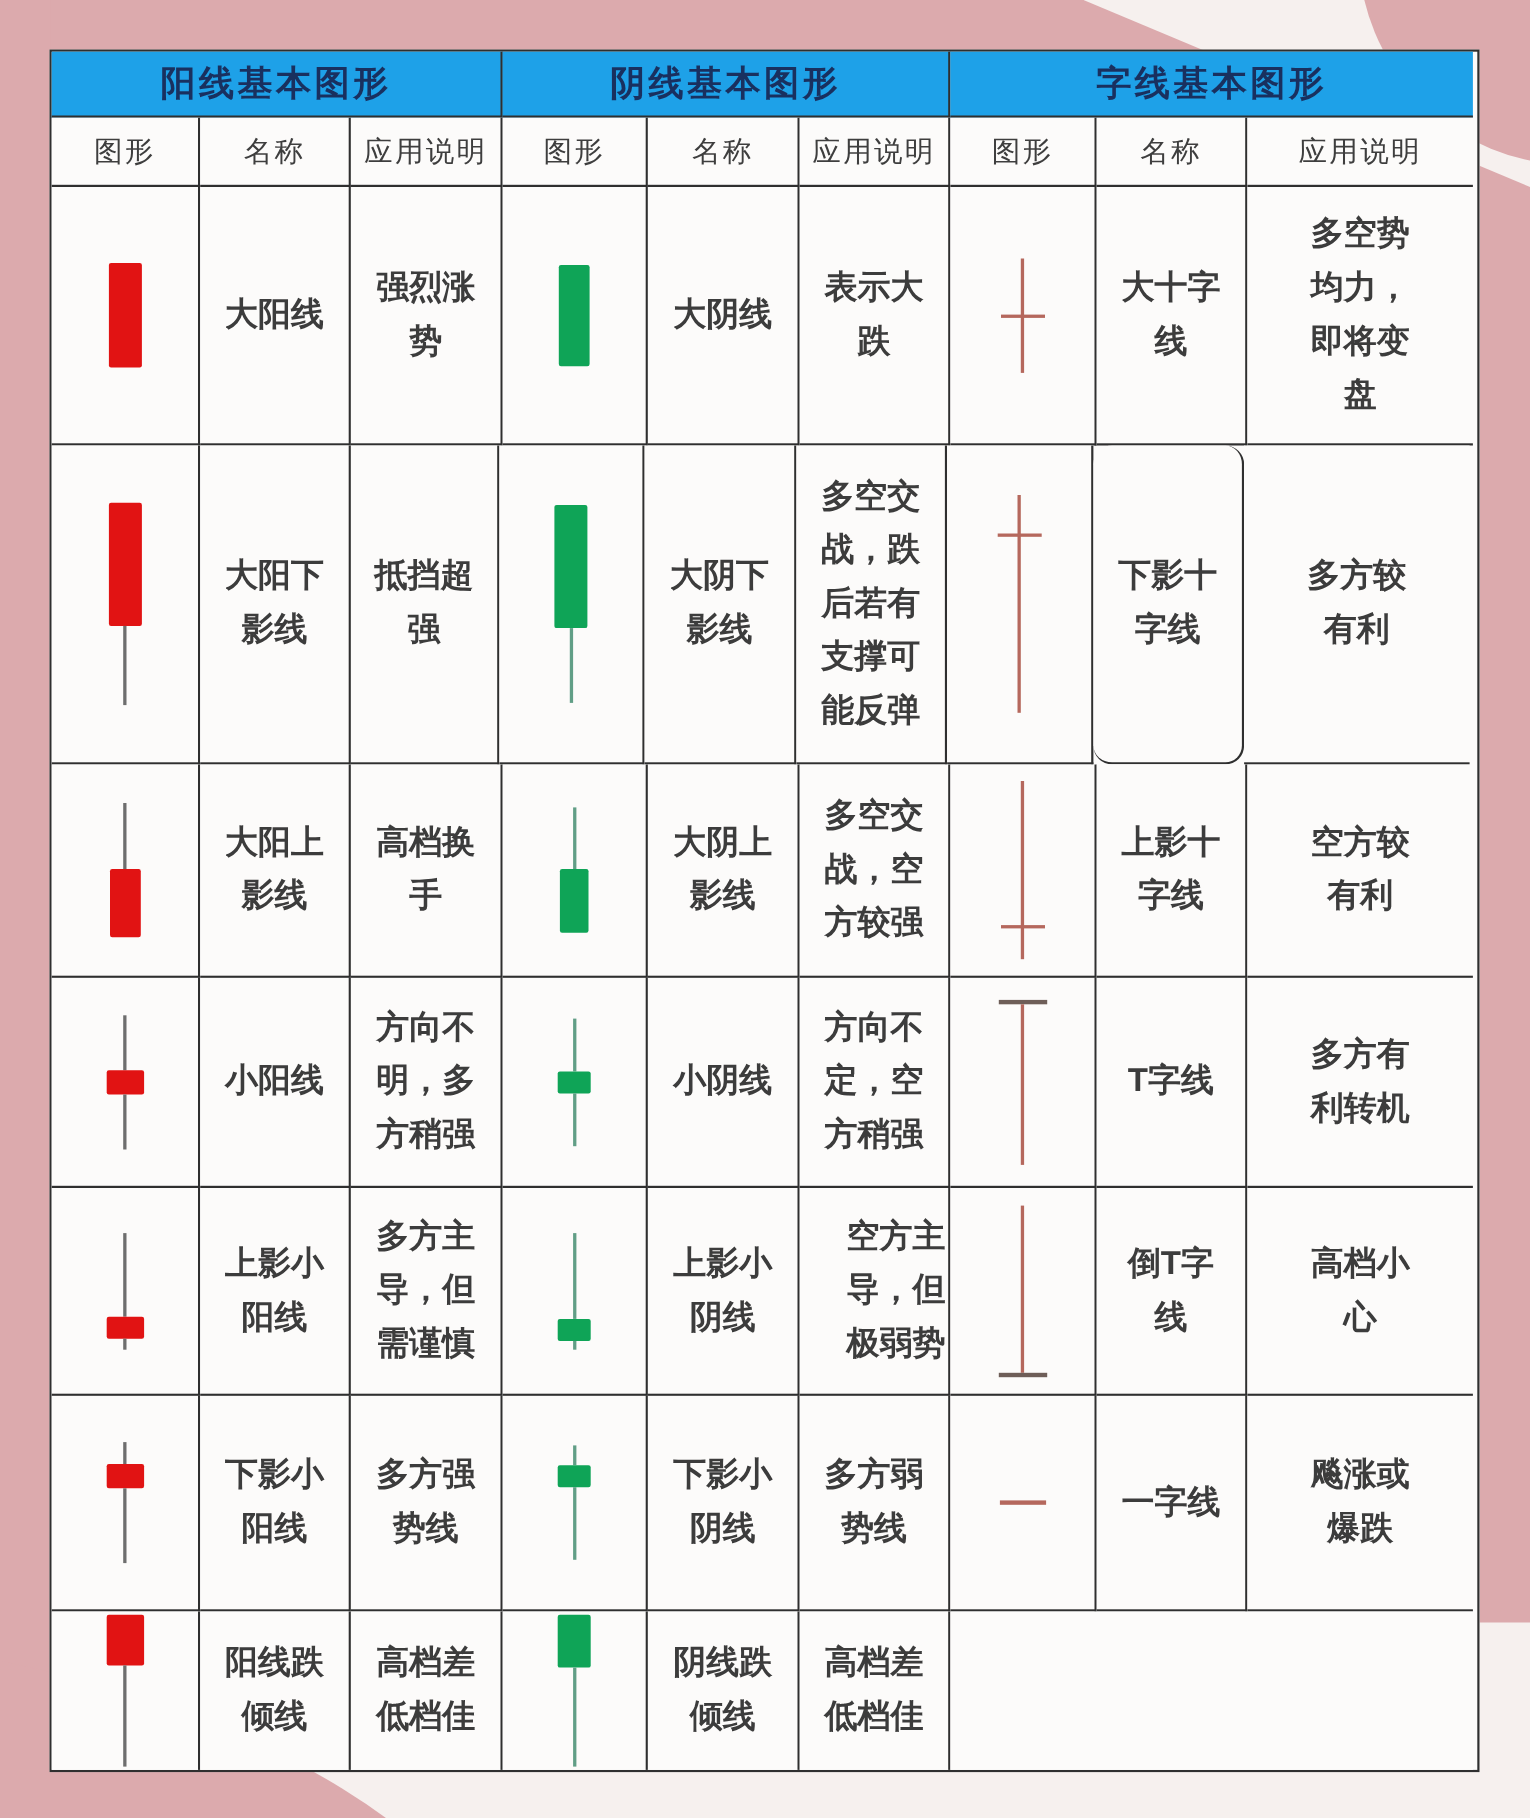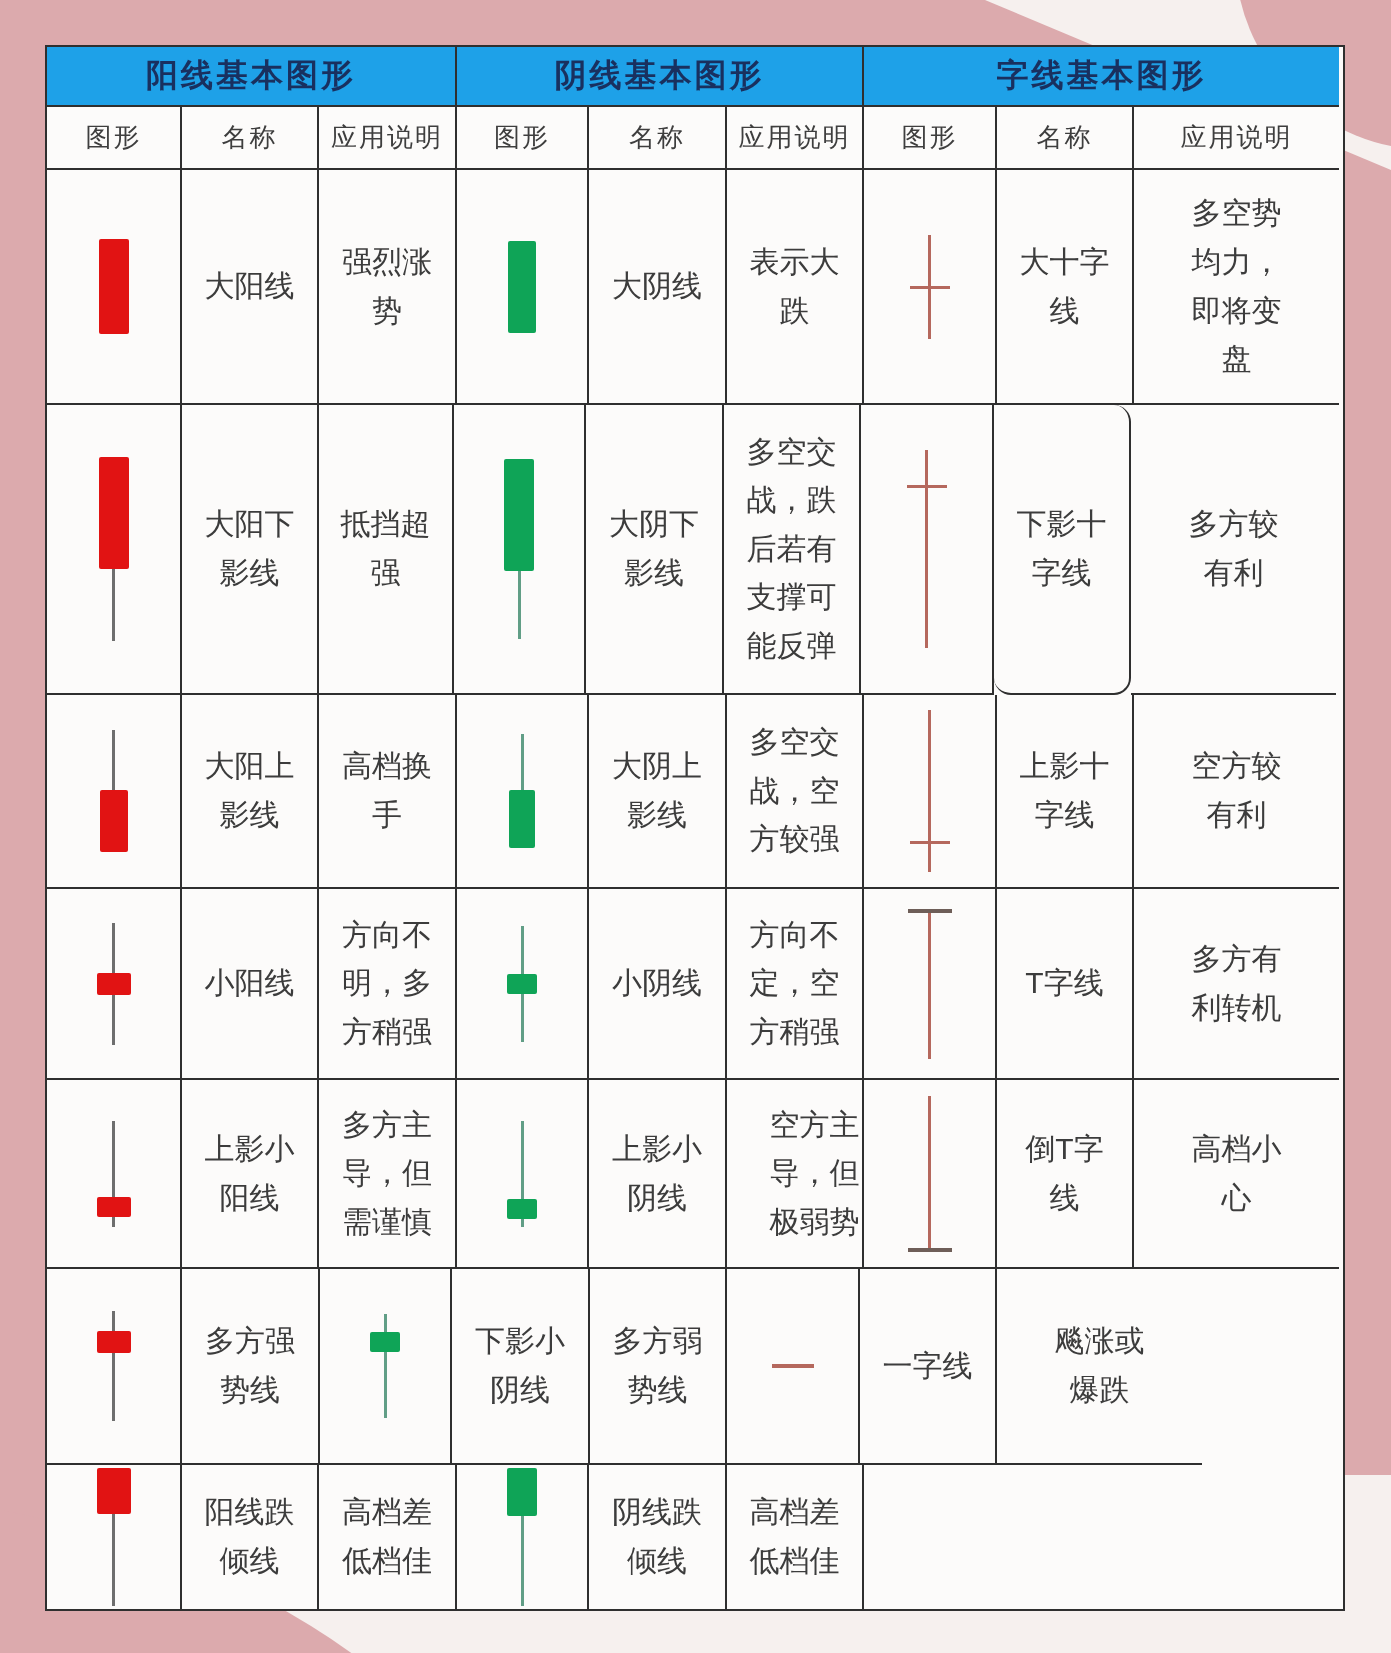--- a/index.html
+++ b/index.html
@@ -15,21 +15,21 @@
   .blob-bl{position:absolute;left:-340px;top:1480px;width:830px;height:420px;background:#dcaaad;
            border-radius:0 95% 0 0;}
   .ktable{position:absolute;left:45px;top:45px;width:1296px;border:2px solid #2f2f2f;background:#fcfbfa;}
   .trow{display:flex;width:100%;}
   .cell{box-sizing:border-box;border-right:2px solid #2f2f2f;border-bottom:2px solid #2f2f2f;
         display:flex;align-items:center;justify-content:center;overflow:hidden;background:#fcfbfa;}
   .cell.last{border-right:none;}
   .cell.nobot{border-bottom:none;}
   .hcell{font-size:32px;font-weight:700;letter-spacing:3px;}
   .shcell{font-size:26px;color:#3e3e3e;letter-spacing:2px;font-weight:500;}
-  .txt{font-size:30px;color:#3c3c3c;font-weight:400;}
+  .txt{font-size:30px;color:#3c3c3c;font-weight:700;}
   .wrap3{display:block;width:3.25em;margin:0 auto;text-align:center;line-height:1.62;
          word-break:break-all;line-break:loose;}
   .figcol{display:flex;flex-direction:column;align-items:center;}
   .crossbox{position:relative;}
   .crossbox .v{position:absolute;top:0;bottom:0;left:50%;margin-left:-1.5px;width:3px;}
   .crossbox .h{position:absolute;left:0;width:100%;height:3px;}
 </style>
 </head>
 <body>
 
@@ -274,20 +274,23 @@
         </div>
       </div>
       <div class="trow" style="height: 196px;">
         <div class="cell " style="width: 135px;">
           <div class="figcol">
             <div style="width: 3px; height: 20px; background: rgb(110, 110, 110);"></div>
             <div style="width: 34px; height: 22px; background: rgb(225, 19, 19); border-radius: 2px;"></div>
             <div style="width: 3px; height: 68px; background: rgb(110, 110, 110);"></div>
           </div>
         </div>
+        <div class="cell " style="width: 137px;">
+          <span class="txt wrap3">下影小阳线</span>
+        </div>
         <div class="cell " style="width: 138px;">
           <span class="txt wrap3">多方强势线</span>
         </div>
         <div class="cell " style="width: 132px;">
           <div class="figcol">
             <div style="width: 3px; height: 18px; background: rgb(97, 158, 134);"></div>
             <div style="width: 30px; height: 20px; background: rgb(15, 164, 87); border-radius: 2px;"></div>
             <div style="width: 3px; height: 66px; background: rgb(97, 158, 134);"></div>
           </div>
         </div>

